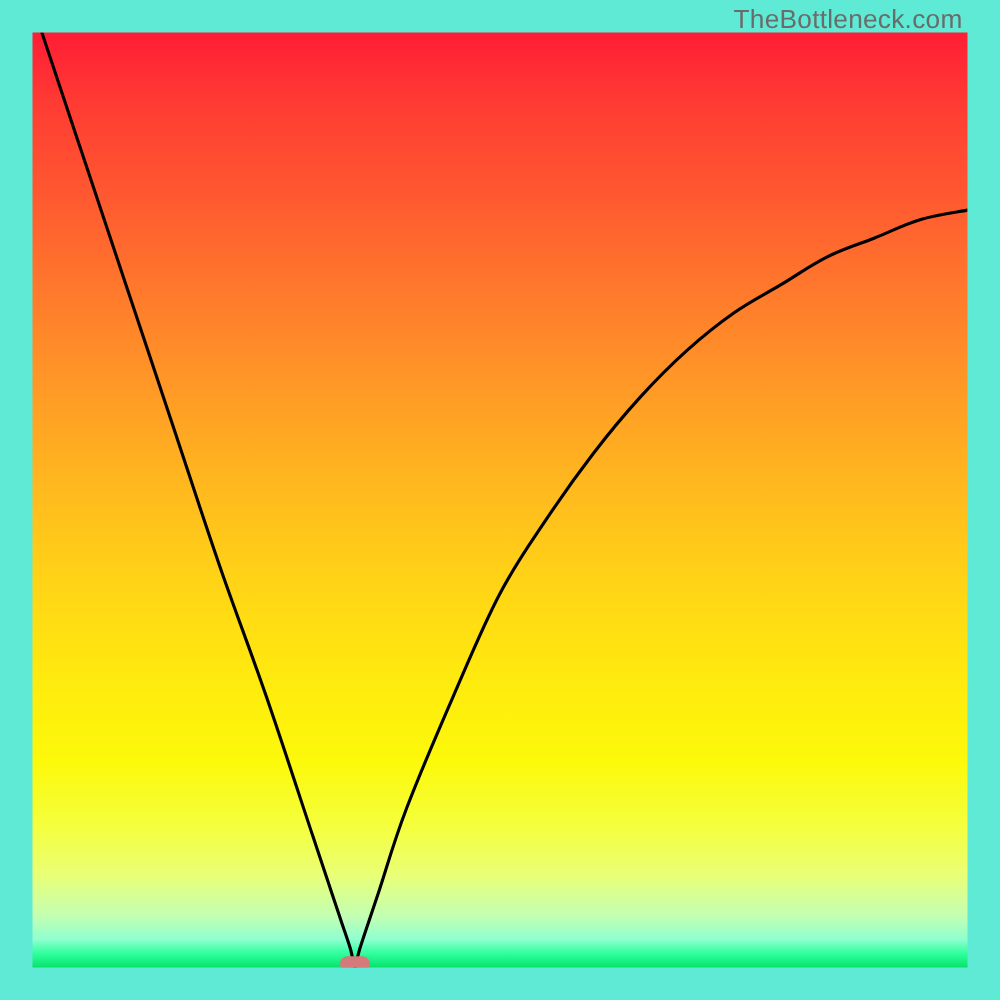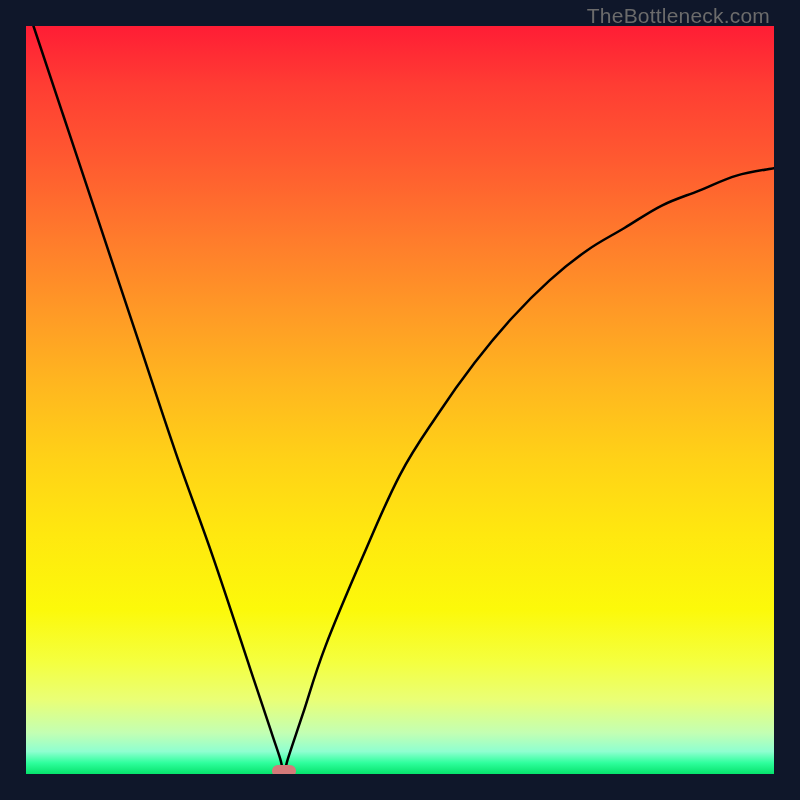--- a/index.html
+++ b/index.html
@@ -3,21 +3,21 @@
 <meta charset="utf-8">
 <style>
   * { margin: 0; padding: 0; box-sizing: border-box; }
   html, body { width: 800px; height: 800px; overflow: hidden; }
   body { background: #000; font-family: Arial, Helvetica, sans-serif; }
 
   .frame {
     position: absolute;
     top: 0; left: 0;
     width: 800px; height: 800px;
-    background: #0f172a;
+    background: #5eead4;
   }
   .plot {
     position: absolute;
     top: 26px;
     left: 26px;
     width: 748px;
     height: 748px;
     background: linear-gradient(to bottom,
       #ff1d35 0%,
       #ff3d33 8%,

